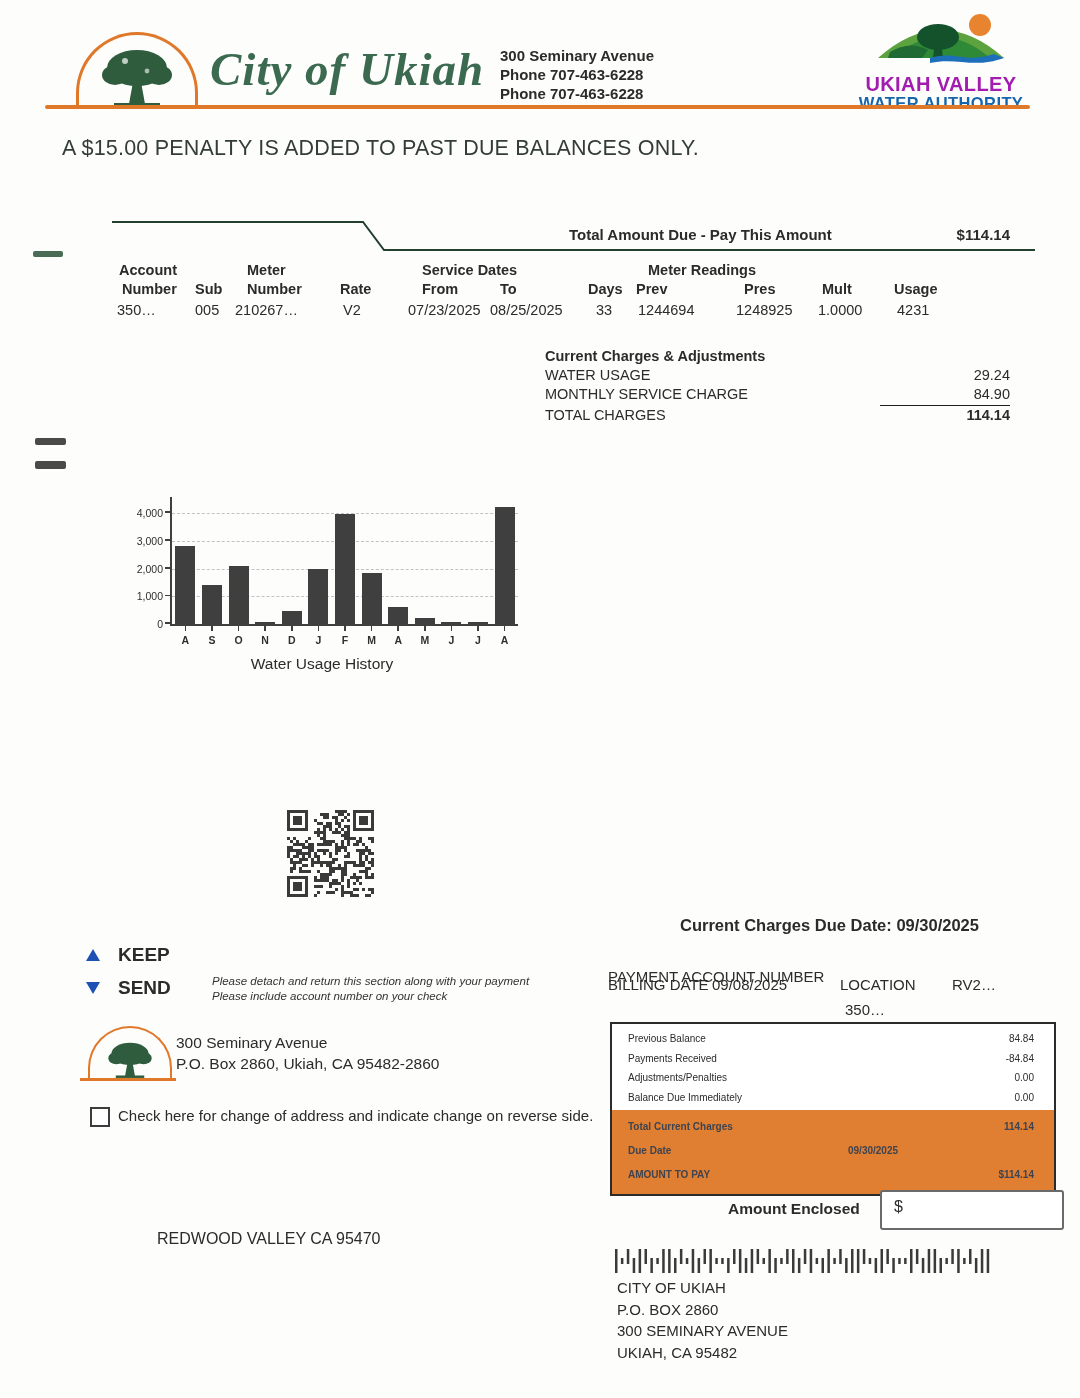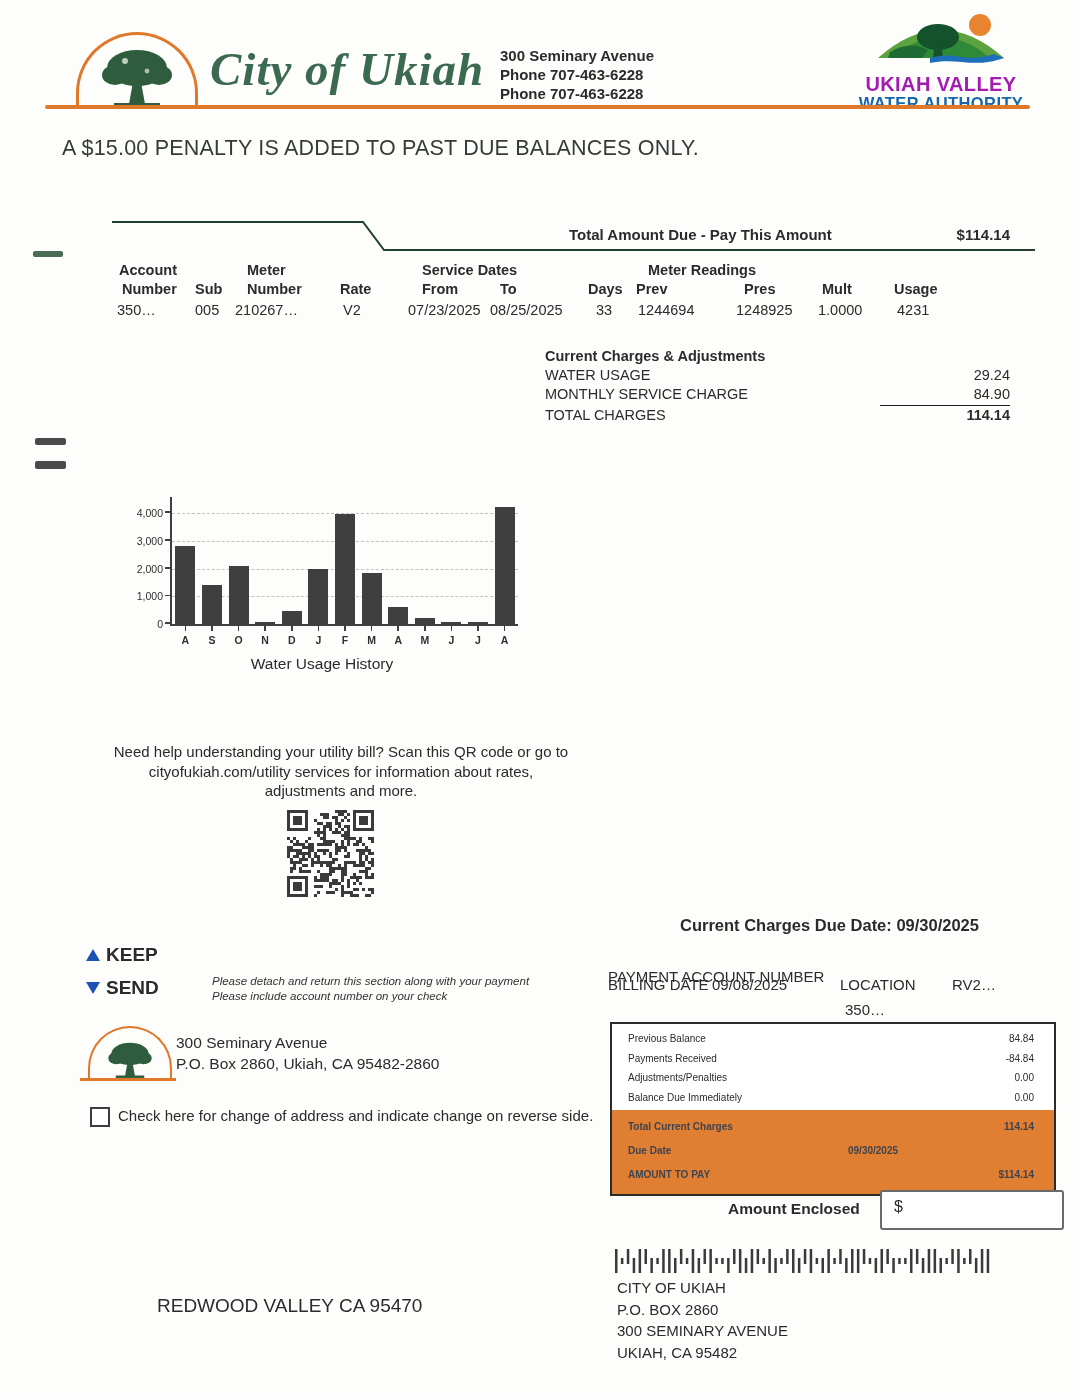--- a/index.html
+++ b/index.html
@@ -52,21 +52,21 @@
   .bar{width:20px;background:#3f3f3f;}
   .xlabs{display:flex;margin-left:50px;width:346px;}
   .xslot{flex:1;display:flex;flex-direction:column;align-items:center;font-size:10.5px;
          font-weight:700;color:#2f2f2f;}
   .xtick{width:1.6px;height:5px;background:#3f3f3f;margin-bottom:3px;}
   .ctitle{margin-top:9px;text-align:center;font-size:15.5px;width:400px;}
   
   .help{left:112px;top:742px;width:458px;text-align:center;font-size:15px;line-height:19.5px;}
   
   .due-heading{left:680px;top:916px;font-size:16.5px;font-weight:700;}
-  .ks{font-size:19px;font-weight:700;display:flex;align-items:center;gap:6px;}
+  .ks{font-size:19px;font-weight:700;display:flex;align-items:center;gap:18px;}
   .arr-up{width:0;height:0;border-left:7px solid transparent;border-right:7px solid transparent;
           border-bottom:12px solid #1d51b4;}
   .arr-dn{width:0;height:0;border-left:7px solid transparent;border-right:7px solid transparent;
           border-top:12px solid #1d51b4;}
   .detach{left:212px;top:974px;font-size:11.5px;font-style:italic;line-height:15px;color:#323232;}
   .payable{left:232px;top:1007px;font-size:17px;font-weight:700;color:#1d51b4;}
   .remit{left:176px;top:1032px;font-size:15.5px;line-height:21px;}
   .srow{font-size:15px;}
   .cbox{left:610px;top:1022px;width:442px;border:2px solid #2b2b2b;background:#fff;}
   .cb-white{padding:5px 0 3px;}
@@ -75,21 +75,21 @@
   .cb-orange{background:#e07e31;padding:5px 0 7px;color:#3e4450;}
   .cb-orange .cb-row{line-height:24px;font-weight:700;}
   .cb-row.due .l{width:220px;}
   .cb-row.due .v{margin-left:0;}
   .chk{left:90px;top:1107px;width:16px;height:16px;border:2px solid #3c3c3c;background:#fff;}
   .chklab{left:118px;top:1107px;font-size:15px;}
   .amtlab{left:728px;top:1200px;font-size:15.5px;font-weight:700;}
   .amtbox{left:880px;top:1190px;width:184px;height:40px;border:2px solid #6a6a6a;border-radius:3px;
           font-size:16px;padding:6px 0 0 12px;box-sizing:border-box;background:#fff;}
   .raddr{left:617px;top:1277px;font-size:15px;line-height:21.5px;}
-  .mailing{left:157px;top:1295px;font-size:19px;}
+  .mailing{left:157px;top:1230px;font-size:16px;}
   svg.linework{position:absolute;left:0;top:0;pointer-events:none;}
 </style>
 </head>
 <body>
 
 <div class="page">
 
   <div class="abs arch arch-lg">
     <svg width="84" height="62" viewBox="0 0 84 62">
       <ellipse cx="42" cy="21" rx="30" ry="18" fill="#2e5c3c"></ellipse>
@@ -298,25 +298,20 @@
           <span>J</span>
         </div>
         <div class="xslot">
           <span class="xtick"></span>
           <span>A</span>
         </div>
       </div>
     <div class="ctitle">Water Usage History</div>
   </div>
 
-  <div class="abs help">
-    <div>Need help understanding your utility bill? Scan this QR code or go to</div>
-    <div>cityofukiah.com/utility services for information about rates,</div>
-    <div>adjustments and more.</div>
-  </div>
   <svg class="abs" style="left:287px;top:810px" width="88" height="88" id="qr-svg">
       <rect x="48" y="0" width="3" height="3" fill="#3a3a3a"></rect>
       <rect x="51" y="0" width="3" height="3" fill="#3a3a3a"></rect>
       <rect x="54" y="0" width="3" height="3" fill="#3a3a3a"></rect>
       <rect x="57" y="0" width="3" height="3" fill="#3a3a3a"></rect>
       <rect x="33" y="3" width="3" height="3" fill="#3a3a3a"></rect>
       <rect x="36" y="3" width="3" height="3" fill="#3a3a3a"></rect>
       <rect x="39" y="3" width="3" height="3" fill="#3a3a3a"></rect>
       <rect x="51" y="3" width="3" height="3" fill="#3a3a3a"></rect>
       <rect x="54" y="3" width="3" height="3" fill="#3a3a3a"></rect>

